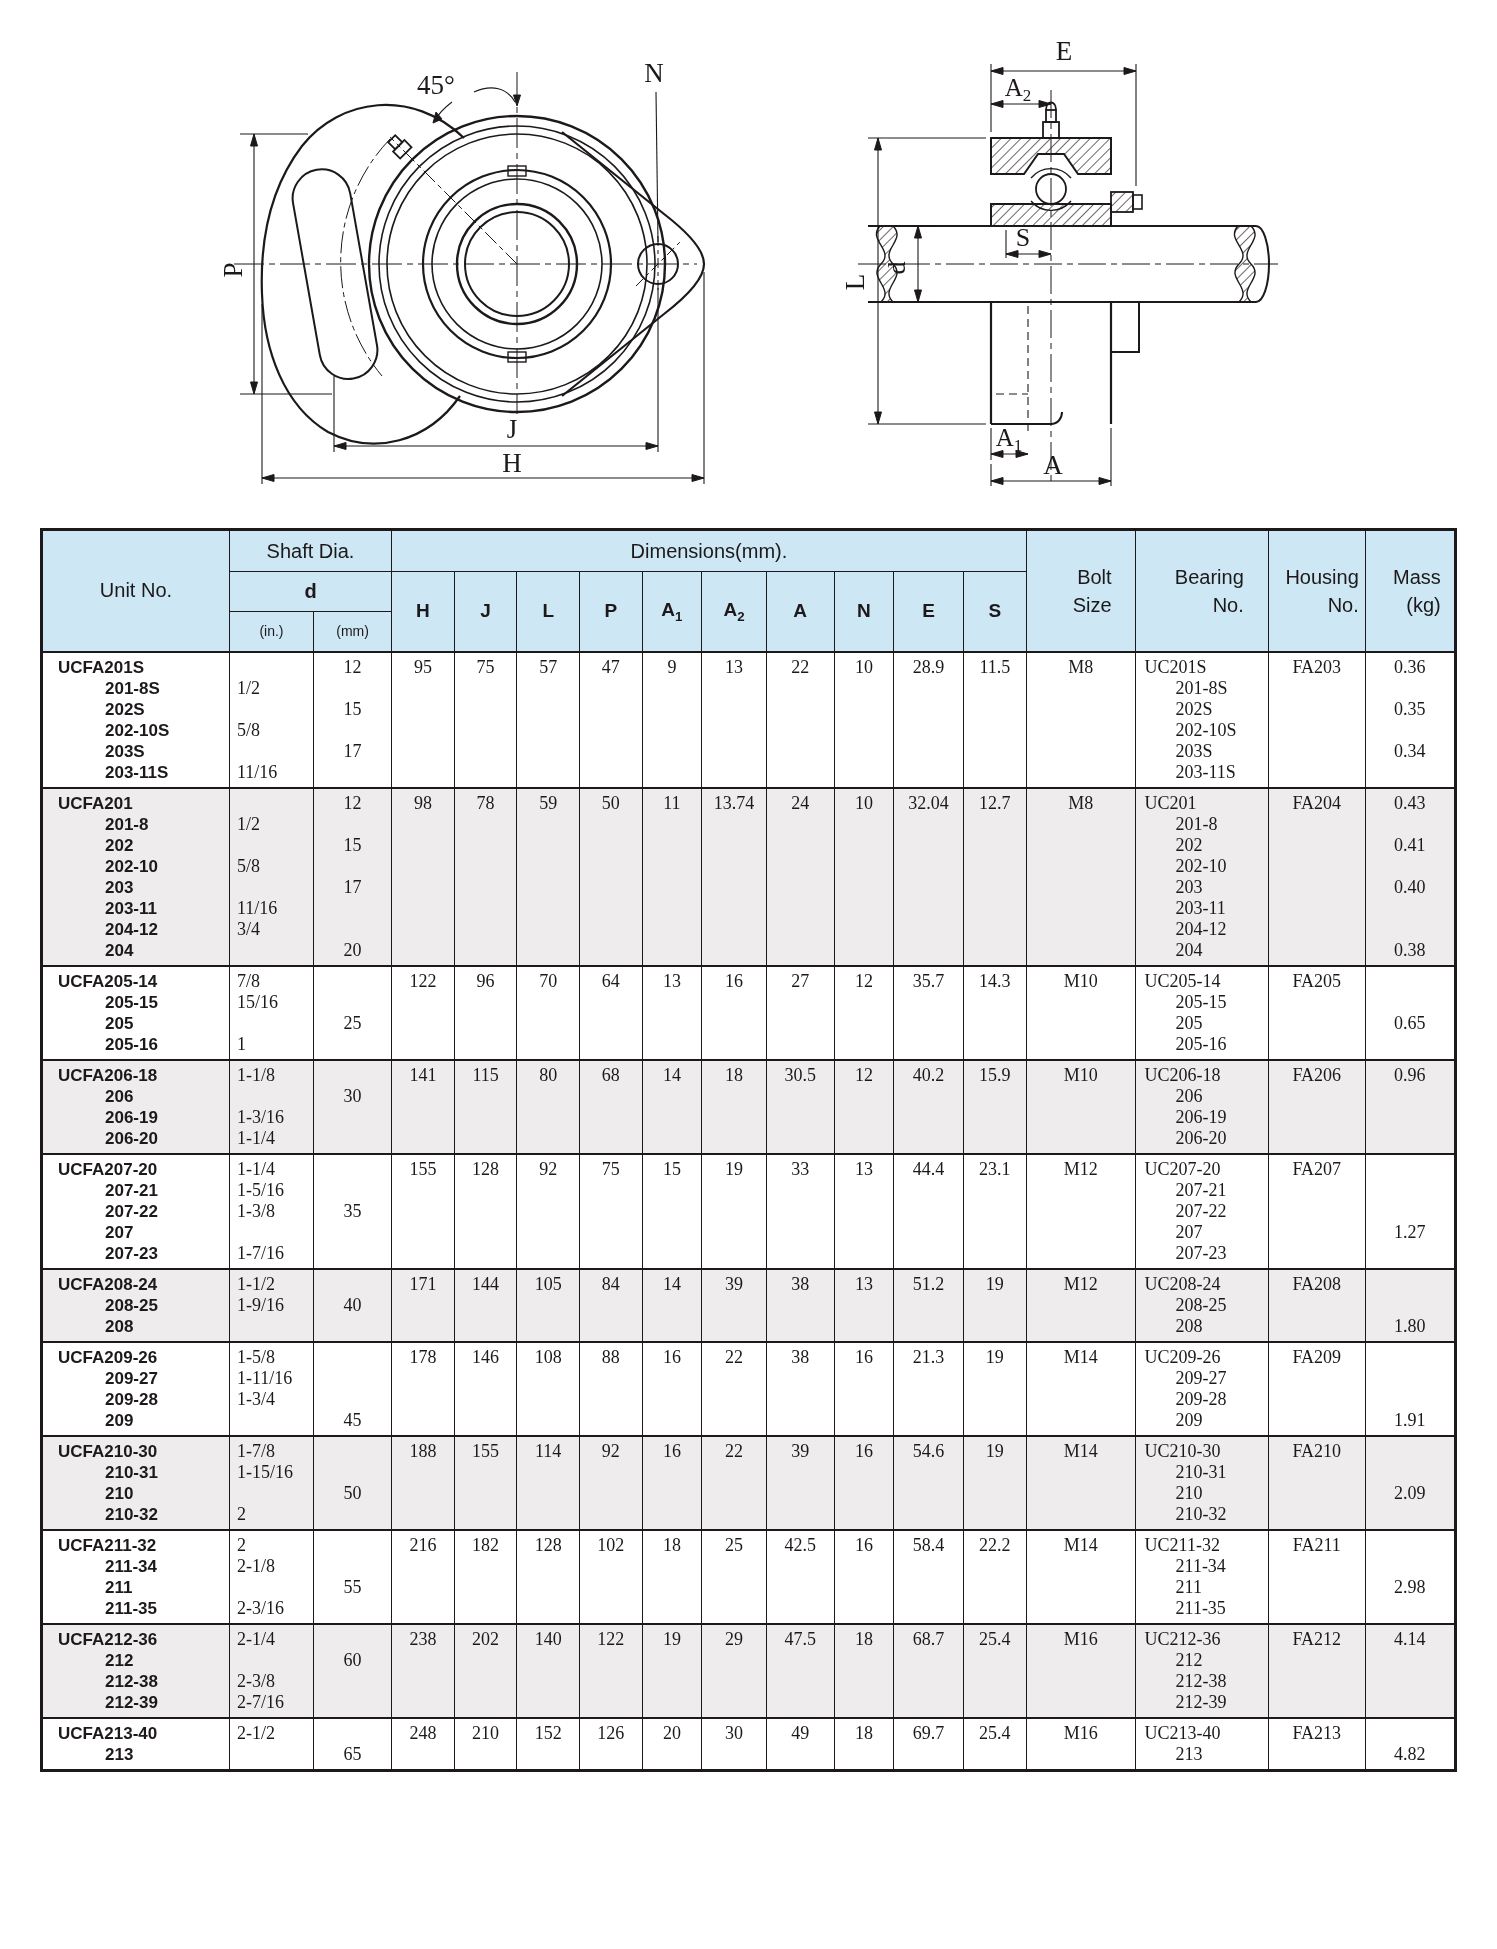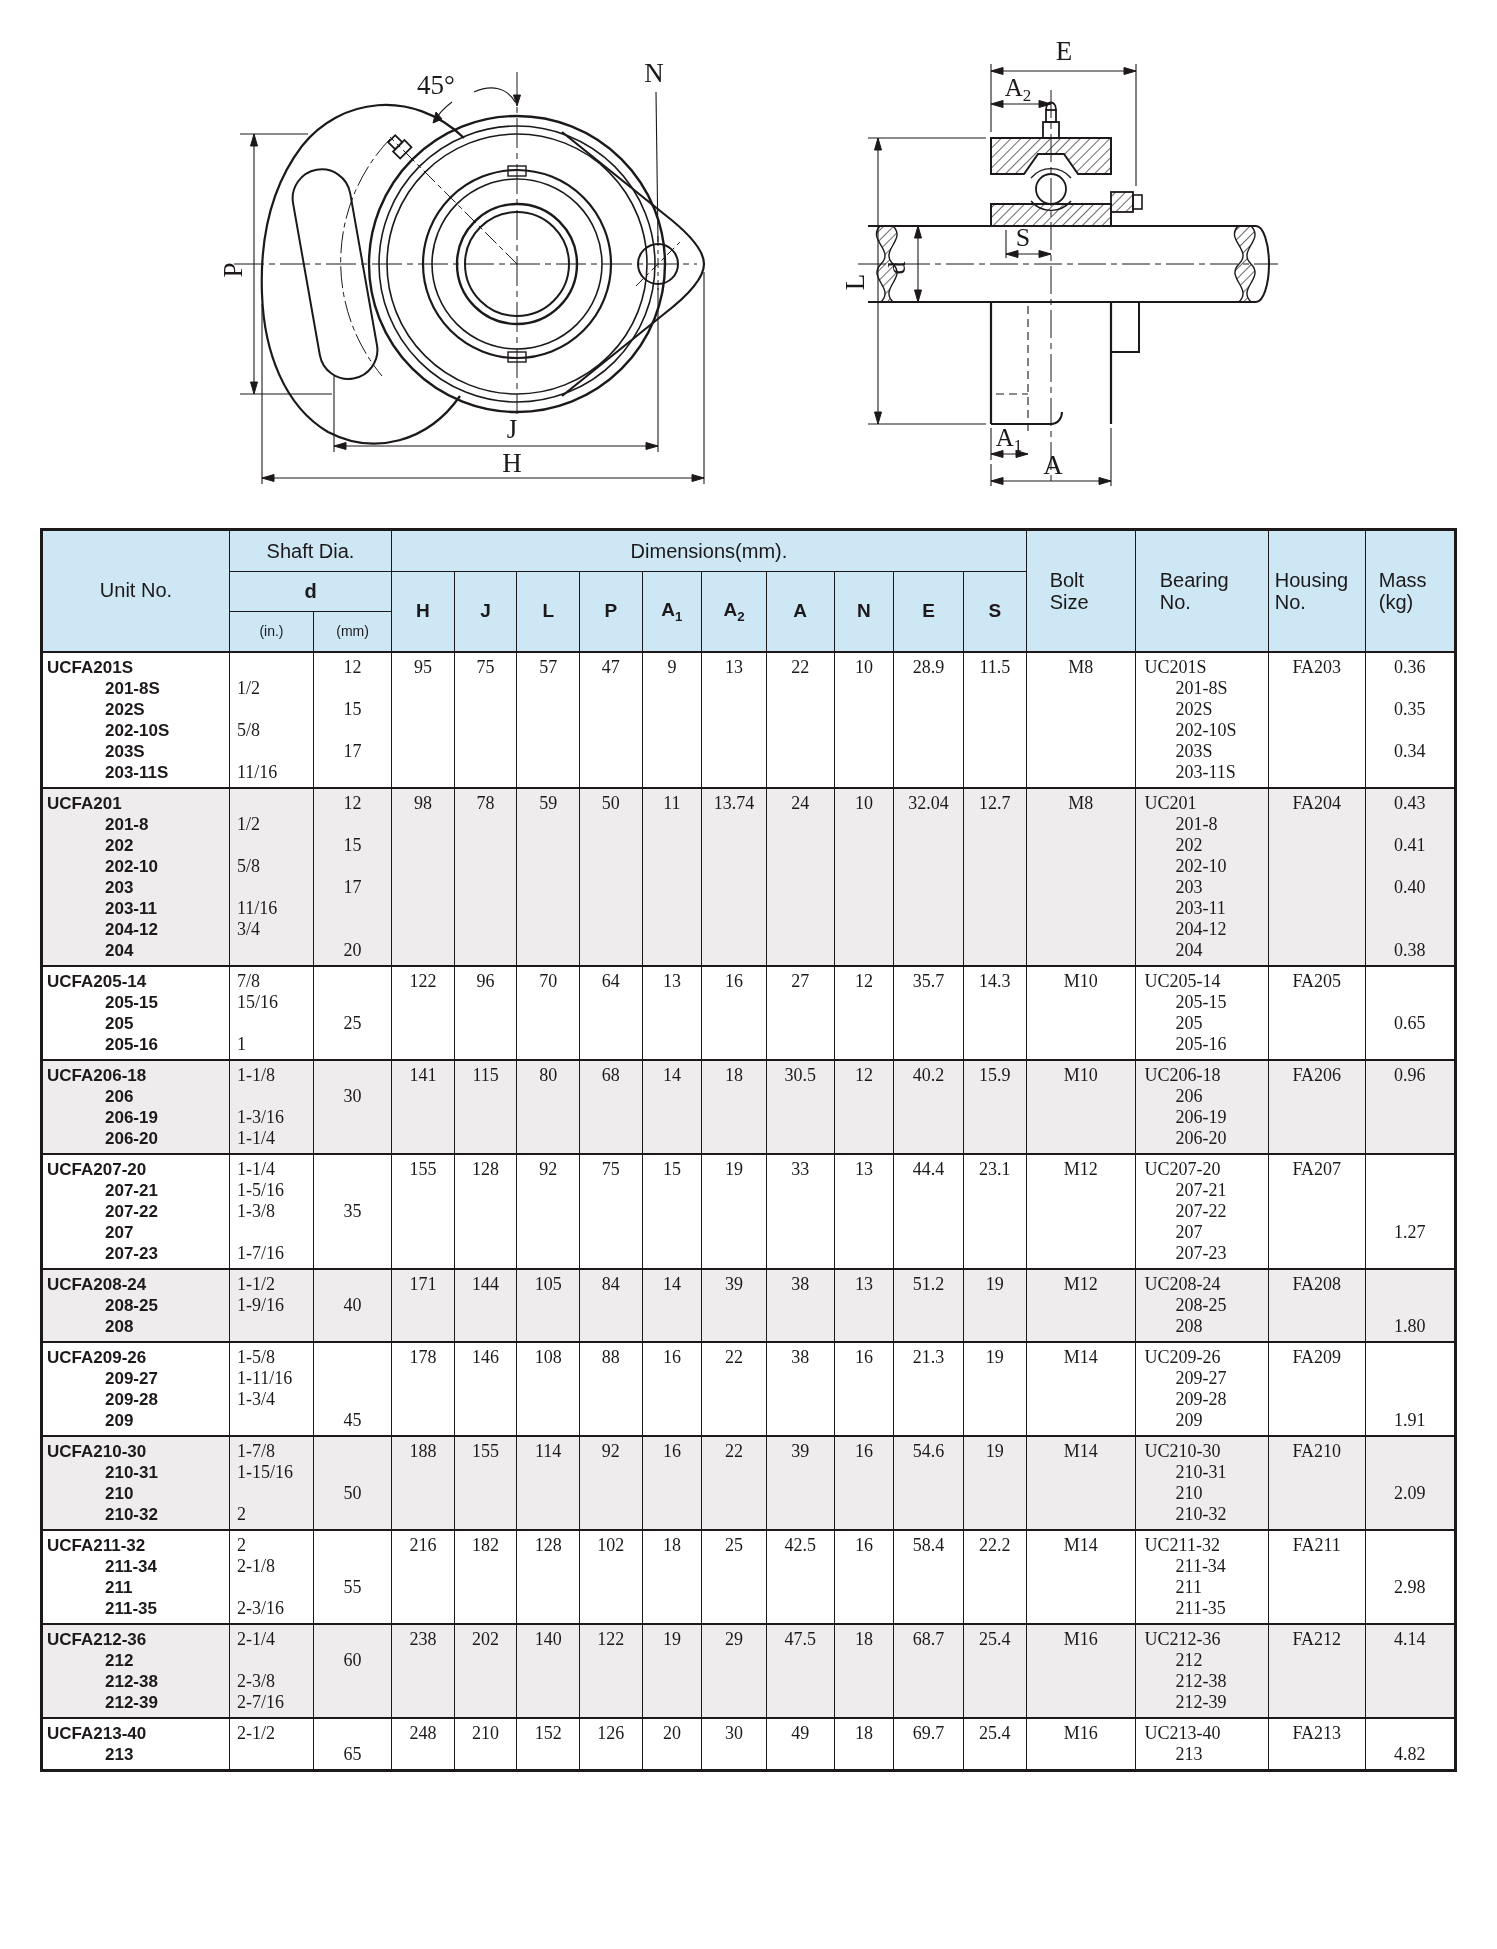--- a/index.html
+++ b/index.html
@@ -20,29 +20,29 @@
              border-collapse:collapse;table-layout:fixed;
              border:3.5px solid #1d191a}
   .spec th,.spec td{border:1.6px solid #1d191a}
   .spec thead th{background:#cde7f5;font-weight:normal;font-size:20px;padding:2px;text-align:center;vertical-align:middle}
   .spec thead tr.r1{height:42px}
   .spec thead tr.r2{height:40px}
   .spec thead tr.r3{height:40px}
   .spec thead th.bold{font-weight:bold}
   .spec thead th.dimletter{font-weight:bold;font-size:19px}
   .spec thead th.small{font-size:14px}
-  .narrowwrap{display:block;margin:15px auto;text-align:left;line-height:22px}
+  .narrowwrap{display:block;margin:15px auto;text-align:right;line-height:28px}
   .w60{width:62px}.w82{width:84px}
   .spec thead{border-bottom:2.6px solid #1d191a}
   .spec tbody tr{border-top:2.6px solid #1d191a}
   .spec tbody td{vertical-align:top;padding:4px 0 4px 0;
                  font-family:"Liberation Serif",serif;font-size:18px}
   .spec tbody tr.shade td{background:#eeecec}
   .line{height:21px;line-height:21px;white-space:nowrap}
-  .u-line{font-family:"Liberation Sans",sans-serif;font-weight:bold;font-size:17px;padding-left:4px}
+  .u-line{font-family:"Liberation Sans",sans-serif;font-weight:bold;font-size:17px;padding-left:15px}
   .u-line.cont{padding-left:62px}
   .s-line{padding-left:7px}
   .b-line{padding-left:9px}
   .b-line.cont{padding-left:40px}
   td.center-cell{vertical-align:middle;text-align:center}
   td.mm-cell .line,td.mass-cell .line{text-align:center;padding:0}
   sub{font-size:70%}
 </style>
 </head>
 <body>

